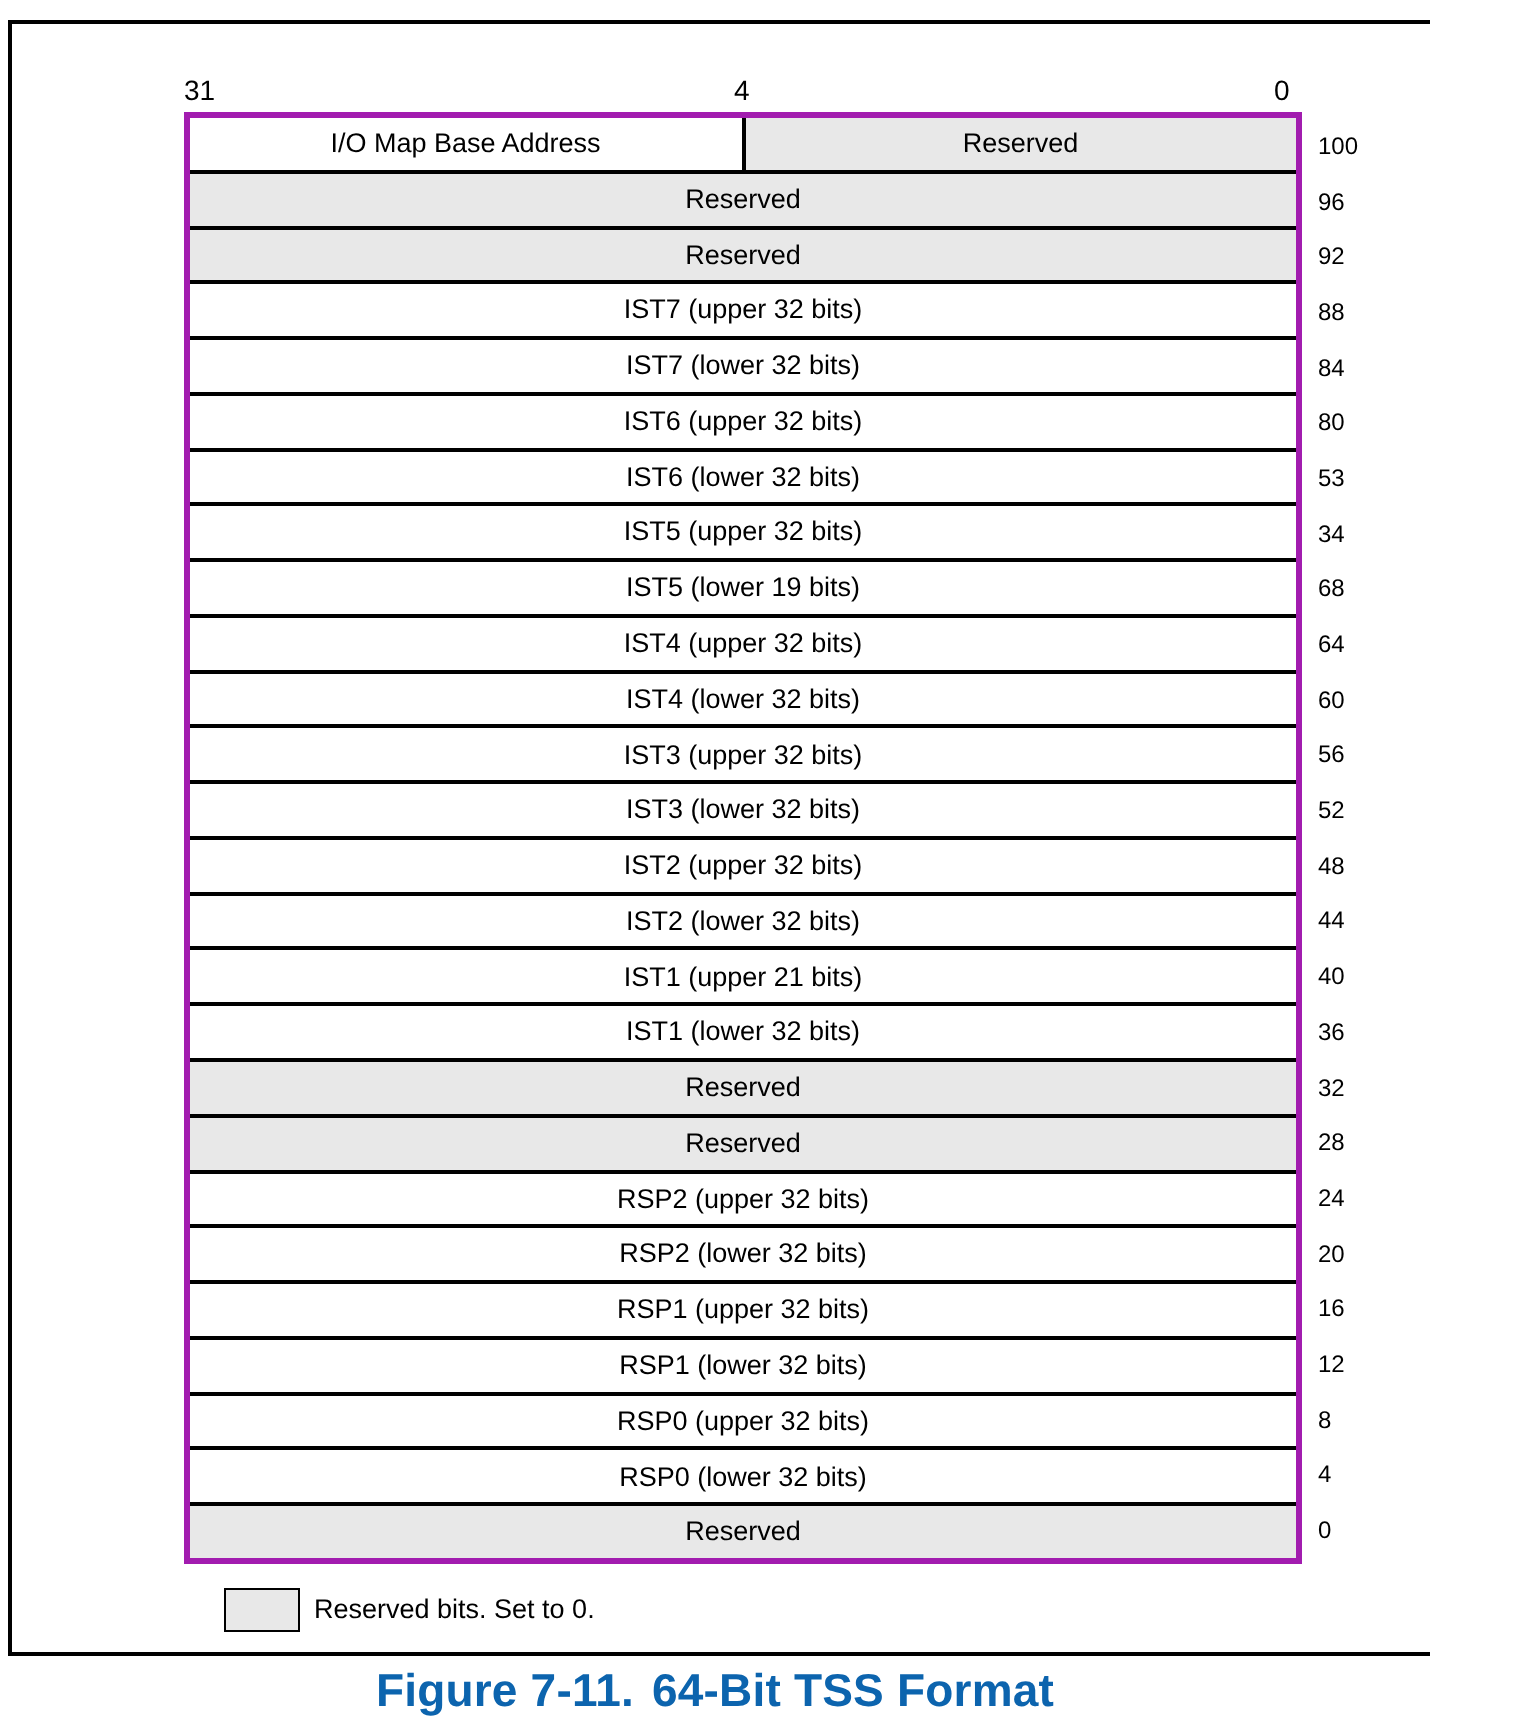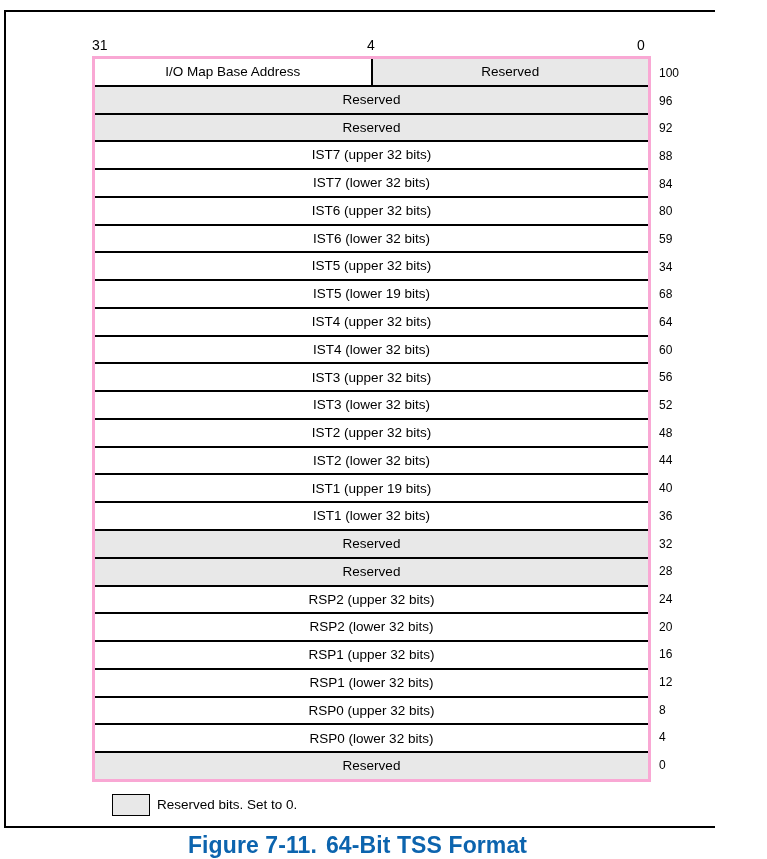--- a/index.html
+++ b/index.html
@@ -33,21 +33,21 @@
     color: #000;
   }
   .bit-label.b31 { left: 92px; }
   .bit-label.b15 { left: 367px; }
   .bit-label.b0  { left: 637px; }
   
   .tss-table {
     position: absolute;
     left: 92px; top: 56px;
     width: 559px; height: 726px;
-    border: 3px solid #f9a8d4;
+    border: 3px solid #a21caf;
     background: #ffffff;
     display: flex;
     flex-direction: column;
   }
   .trow {
     flex: 1 1 0;
     display: flex;
     border-bottom: 2px solid #000;
     min-height: 0;
   }
@@ -161,21 +161,21 @@
       <div class="trow">
         <div class="cell">IST3 (lower 32 bits)</div>
       </div>
       <div class="trow">
         <div class="cell">IST2 (upper 32 bits)</div>
       </div>
       <div class="trow">
         <div class="cell">IST2 (lower 32 bits)</div>
       </div>
       <div class="trow">
-        <div class="cell">IST1 (upper 19 bits)</div>
+        <div class="cell">IST1 (upper 21 bits)</div>
       </div>
       <div class="trow">
         <div class="cell">IST1 (lower 32 bits)</div>
       </div>
       <div class="trow">
         <div class="cell reserved">Reserved</div>
       </div>
       <div class="trow">
         <div class="cell reserved">Reserved</div>
       </div>
@@ -202,21 +202,21 @@
       </div>
     </div>
 
   <div class="offset-col" id="offset-col">
       <div class="offset">100</div>
       <div class="offset">96</div>
       <div class="offset">92</div>
       <div class="offset">88</div>
       <div class="offset">84</div>
       <div class="offset">80</div>
-      <div class="offset">59</div>
+      <div class="offset">53</div>
       <div class="offset">34</div>
       <div class="offset">68</div>
       <div class="offset">64</div>
       <div class="offset">60</div>
       <div class="offset">56</div>
       <div class="offset">52</div>
       <div class="offset">48</div>
       <div class="offset">44</div>
       <div class="offset">40</div>
       <div class="offset">36</div>

